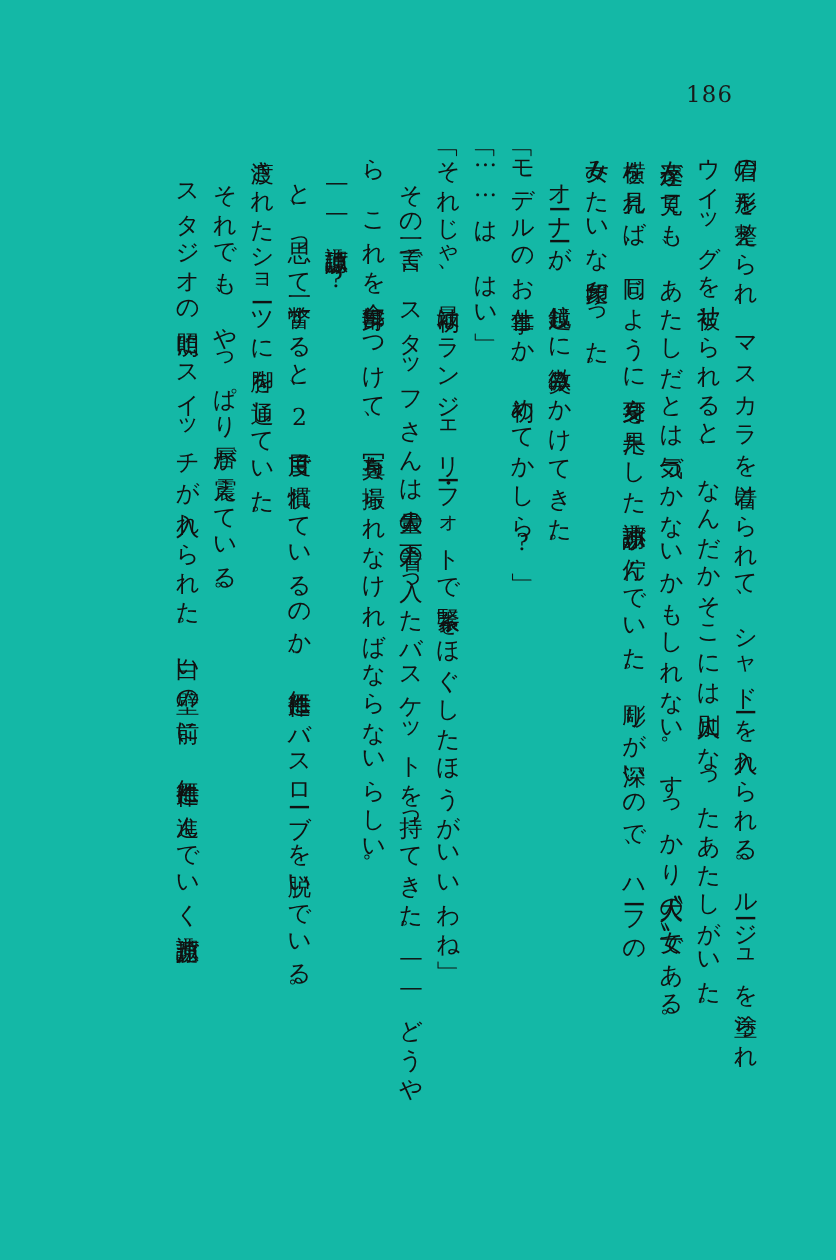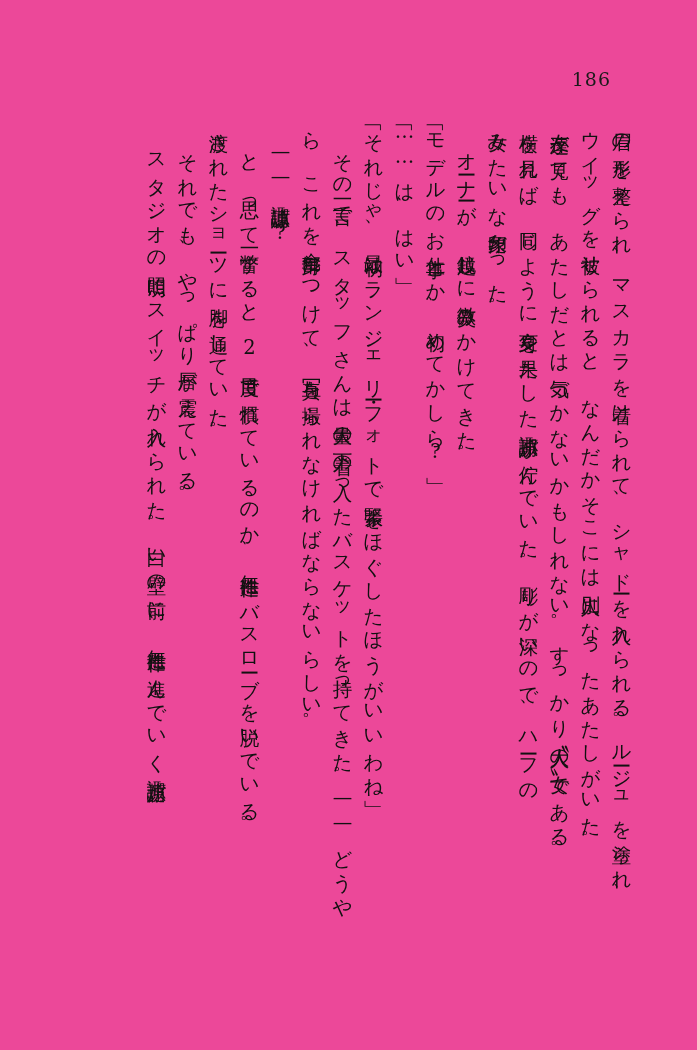--- a/index.html
+++ b/index.html
@@ -10,21 +10,21 @@
     width: 697px;
     height: 1050px;
     background: #ffffff;
     font-family: "DejaVu Serif", "Liberation Serif", serif;
     overflow: hidden;
     position: relative;
   }
   .page {
     position: absolute;
     inset: 0;
-    background: #ec4899;
+    background: #14b8a6;
   }
   .page-number {
     position: absolute;
     top: 68px;
     right: 86px;
     font-size: 19px;
     color: #1a1a1a;
     letter-spacing: 1px;
     font-family: "DejaVu Serif", "Liberation Serif", serif;
   }

